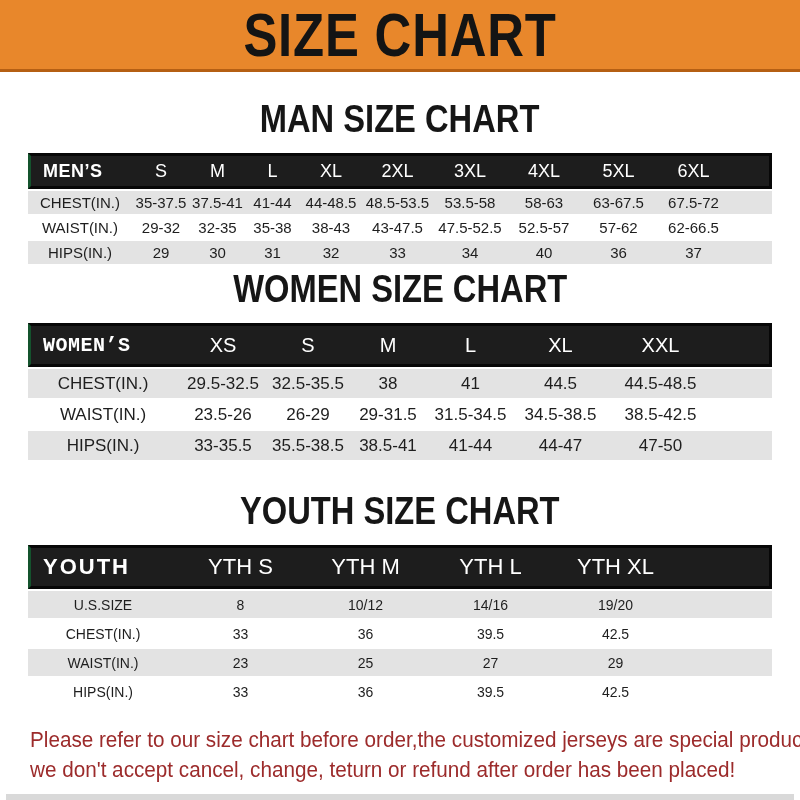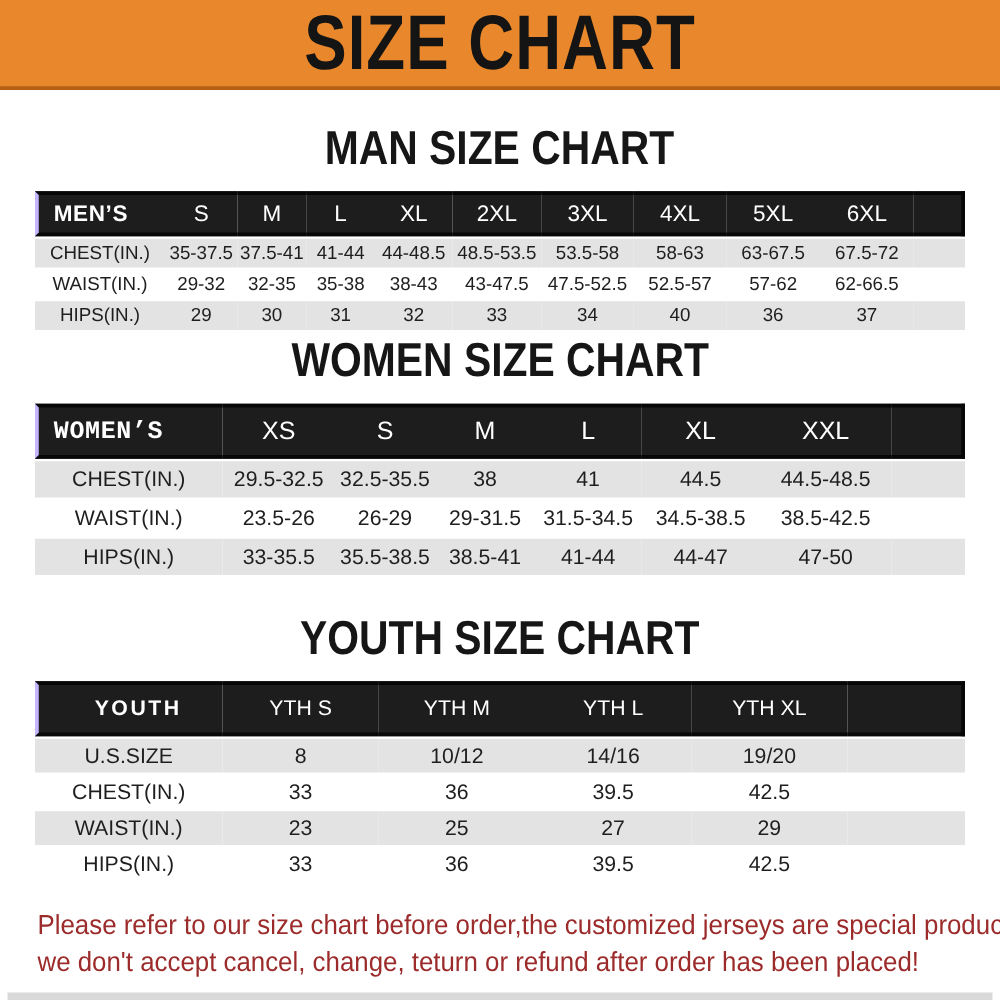--- a/index.html
+++ b/index.html
@@ -52,41 +52,41 @@
     white-space: nowrap;
     color: #1e1e1e;
     padding: 0;
   }
   tr.head td {
     background: #1d1d1d;
     color: #ffffff;
     border-top: 3px solid #070707;
     border-bottom: 3px solid #070707;
   }
-  tr.head td:first-child { border-left: 3px solid #c4b5fd; }
+  tr.head td:first-child { border-left: 3px solid #14532d; }
   tr.head td:last-child  { border-right: 3px solid #070707; }
   td.corner {
     text-align: left; padding-left: 12px;
     font-weight: bold; letter-spacing: 0.5px;
   }
   tr.r-gray  td { background: #E3E3E3; }
   tr.r-white td { background: #ffffff; }
 
   
   .men tr.head td { height: 30px; font-size: 18px; }
   .men td.corner  { font-size: 23px; }
   .men tr.data td { height: 23px; font-size: 15px; }
   
   .women tr.head td { height: 38px; font-size: 20px; }
   .women td.corner  { font-size: 24px; font-family: Liberation Mono, monospace; }
   .women tr.data td { height: 29px; font-size: 17px; }
   
-  .youth tr.head td { height: 38px; font-size: 17px; text-align: center; }
+  .youth tr.head td { height: 38px; font-size: 22px; }
   .youth td.corner  { font-size: 24px; letter-spacing: 2px; }
-  .youth tr.data td { height: 27px; font-size: 17px; }
+  .youth tr.data td { height: 27px; font-size: 14px; }
 
   table.mt-tbl { margin-top: 13px; }
 
   
   .note {
     margin: 18px 0 0 30px;
     color: #9C2B2B;
     font-size: 22px;
     line-height: 30px;
     transform: scaleX(0.94);

